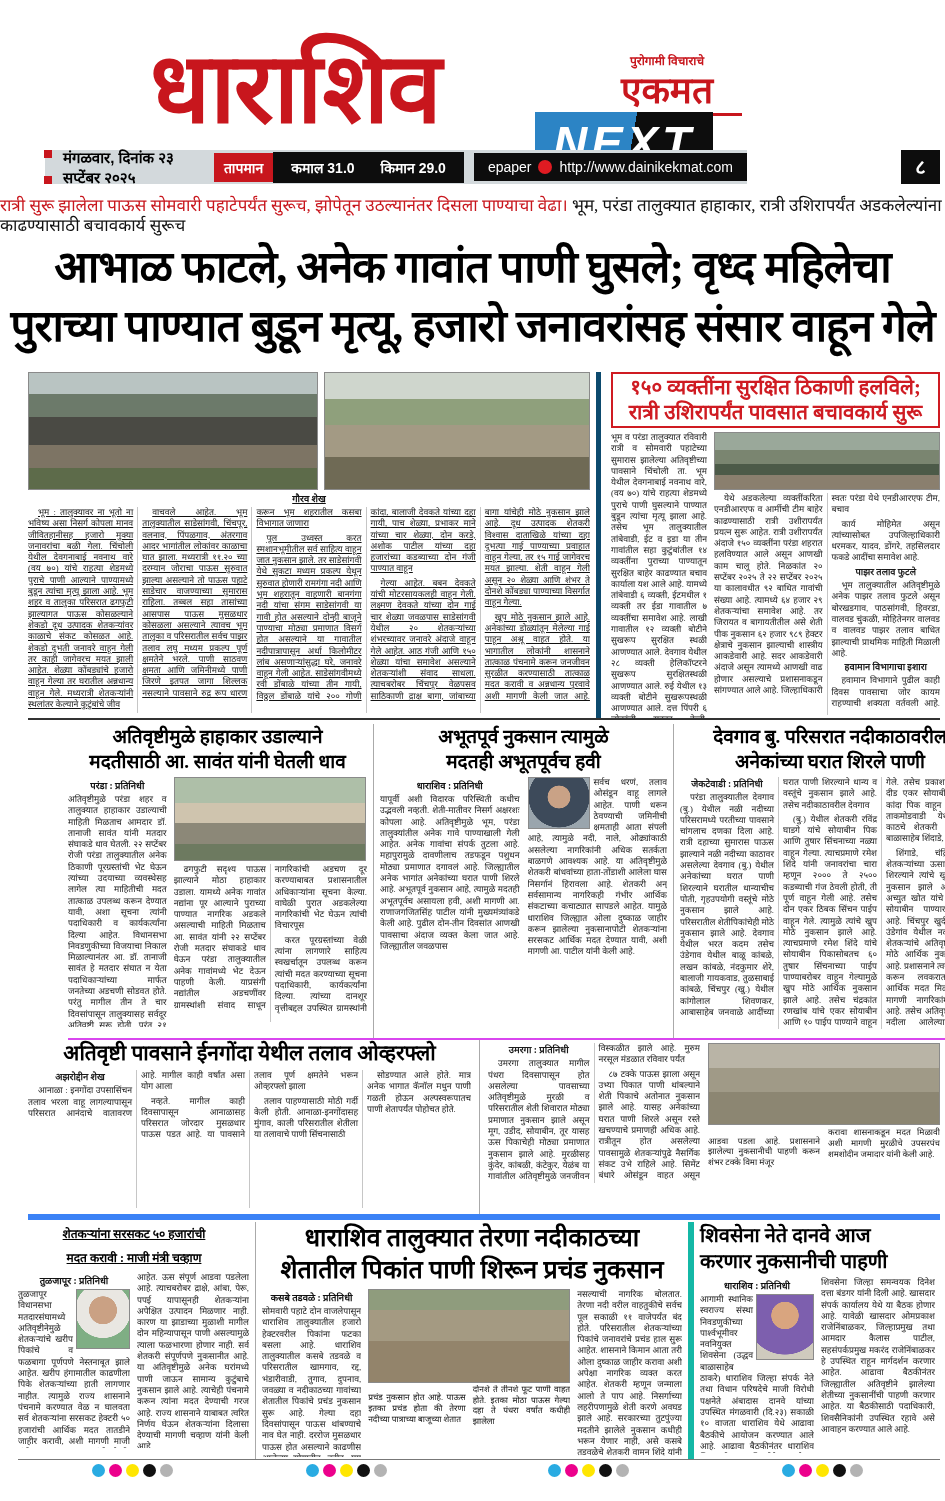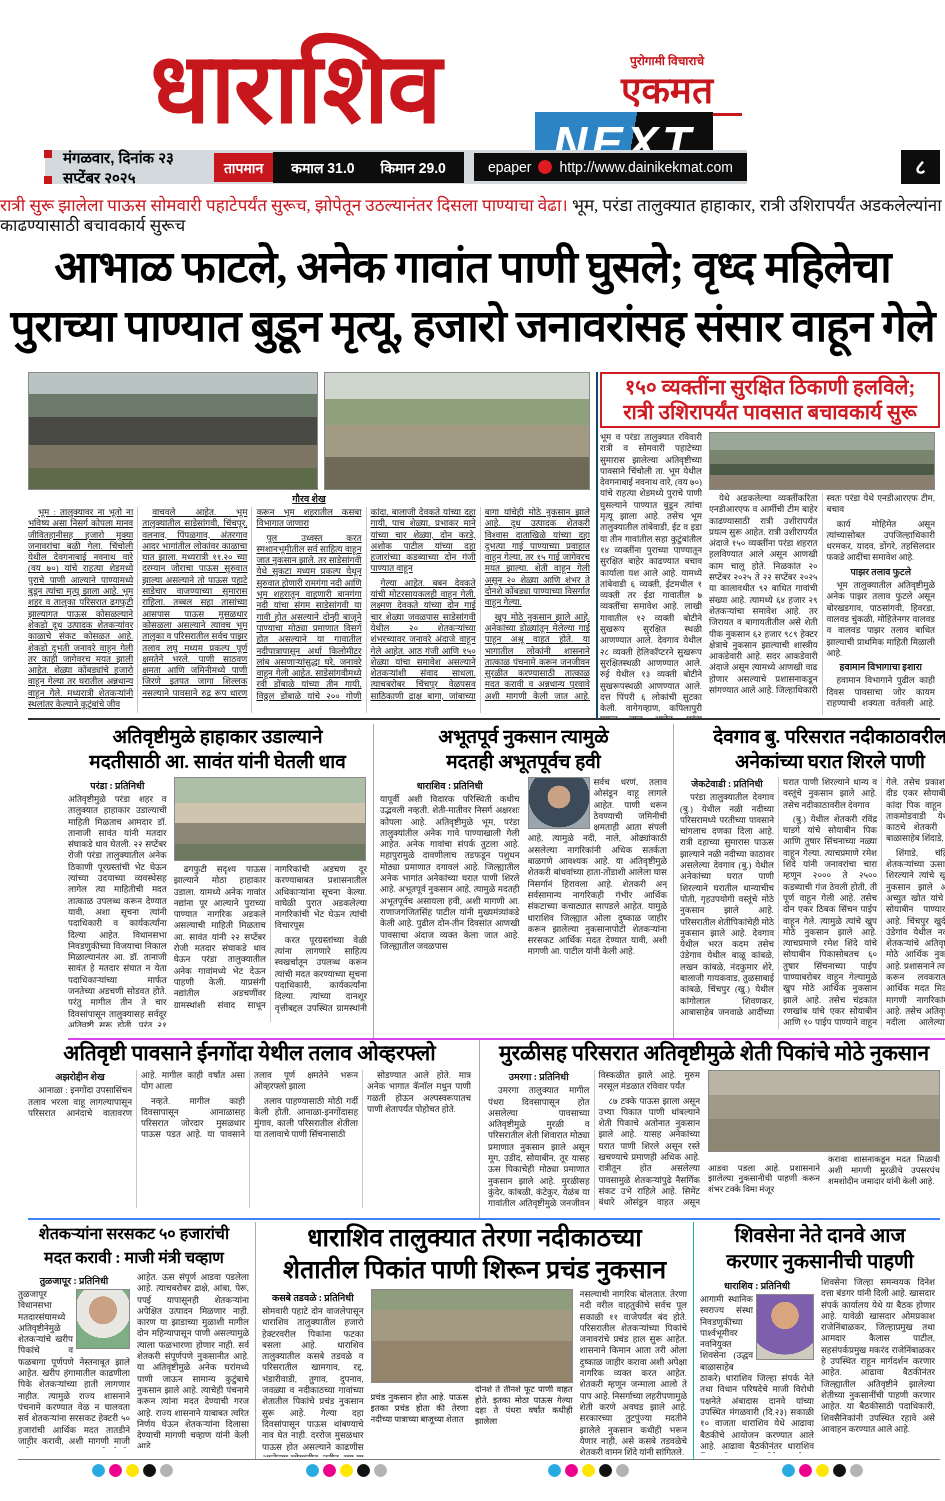--- a/index.html
+++ b/index.html
@@ -44,21 +44,21 @@
   
   .sec1{position:absolute;top:372px;left:28px;width:912px;height:348px;display:flex;
     border-bottom:2px solid #333;box-sizing:border-box;}
   .s1-left{width:562px;text-decoration:underline;}
   .s1-photos{display:flex;gap:6px;}
   .ph-cattle{width:290px;height:118px;background:
     linear-gradient(180deg,#b9c4c2 0 18%,#6c7a6a 18% 38%,#4a4a44 38% 62%,#7d7464 62% 82%,#5d6b4a 82% 100%);}
   .ph-debris{width:266px;height:118px;background:
     linear-gradient(180deg,#cfd6cd 0 22%,#8fa07c 22% 45%,#a39a84 45% 72%,#6f6a55 72% 100%);}
   .s1-cols{columns:5;column-gap:9px;column-rule:1px solid #c6c6c6;height:206px;overflow:hidden;margin-top:2px;}
-  .s1-right{width:344px;margin-left:6px;border-left:2px solid #0c4a6e;padding-left:2px;box-sizing:border-box;}
+  .s1-right{width:344px;margin-left:6px;border-left:5px solid #0c4a6e;padding-left:10px;box-sizing:border-box;}
   .rescue-head{border:2px solid #cf1b22;color:#cf1b22;font-size:20.5px;font-weight:bold;
     text-align:center;line-height:25px;padding:1px 2px;}
   .rescue-body{display:flex;gap:7px;margin-top:4px;}
   .r-col1{width:102px;height:286px;overflow:hidden;}
   .r-right{width:226px;}
   .ph-rescue{width:226px;height:58px;background:
     linear-gradient(180deg,#9aa89a 0 30%,#7a8570 30% 55%,#4c5a48 55% 75%,#8a7f6e 75% 100%);}
   .r-cols{columns:2;column-gap:9px;column-rule:1px solid #c6c6c6;height:222px;overflow:hidden;margin-top:3px;}
   
   .sec2{position:absolute;top:724px;left:28px;width:912px;height:316px;display:flex;
@@ -75,52 +75,52 @@
   .artB h2{font-size:19px;line-height:25px;text-align:center;}
   .b-body{display:flex;gap:8px;margin-top:3px;}
   .b-col{width:140px;height:252px;overflow:hidden;}
   .ph-patil{width:62px;height:52px;float:left;margin:0 4px 2px 0;background:
     radial-gradient(circle at 50% 38%,#c9a286 0 26%,#3d4a5a 27% 70%,#9aa5ad 71% 100%);}
   .artC{width:306px;padding-left:6px;box-sizing:border-box;}
   .artC h2{font-size:19px;line-height:25px;text-align:center;}
   .c-cols{columns:3;column-gap:9px;column-rule:1px solid #c6c6c6;height:252px;overflow:hidden;margin-top:3px;}
   
   .sec3{position:absolute;top:1040px;left:28px;width:912px;height:180px;display:flex;
-    border-bottom:2px solid #3b82f6;box-sizing:border-box;}
+    border-bottom:6px solid #3b82f6;box-sizing:border-box;}
   .artD{width:452px;border-right:1px solid #aaa;padding-right:8px;box-sizing:border-box;}
   .artD h2{font-size:21px;line-height:27px;text-align:center;}
   .d-cols{columns:4;column-gap:9px;column-rule:1px solid #c6c6c6;height:138px;overflow:hidden;margin-top:3px;}
   .artE{width:460px;padding-left:8px;box-sizing:border-box;}
   .artE h2{font-size:21px;line-height:27px;text-align:center;}
   .e-body{display:flex;gap:8px;margin-top:3px;}
   .e-cols{columns:2;column-gap:9px;column-rule:1px solid #c6c6c6;width:212px;height:140px;overflow:hidden;}
   .e-right{width:232px;}
   .ph-floodfield{width:232px;height:82px;background:
     linear-gradient(180deg,#b9b4a6 0 30%,#a09a87 30% 60%,#8c8672 60% 100%);}
   .e-cap{columns:2;column-gap:8px;font-size:8.5px;line-height:10.8px;text-align:justify;margin-top:2px;height:50px;overflow:hidden;}
   
   .sec4{position:absolute;top:1222px;left:18px;width:922px;height:238px;display:flex;
     border-bottom:1px solid #777;box-sizing:border-box;}
   .artF{width:238px;border-right:1px solid #aaa;padding-right:5px;box-sizing:border-box;}
-  .artF h2{font-size:16px;line-height:24px;text-align:center;}
+  .artF h2{font-size:12px;line-height:24px;text-align:center;text-decoration:underline;}
   .f-body{display:flex;gap:7px;margin-top:2px;}
   .f-col{width:112px;height:176px;overflow:hidden;}
   .ph-chavan{width:54px;height:60px;float:right;margin:0 0 2px 3px;background:
     radial-gradient(circle at 50% 35%,#caa184 0 30%,#e9e7e2 31% 60%,#7fae84 61% 100%);}
-  .artG{width:438px;border-right:1px solid #14b8a6;padding:0 6px;box-sizing:border-box;}
+  .artG{width:438px;border-right:6px solid #14b8a6;padding:0 6px;box-sizing:border-box;}
   .artG h2{font-size:25px;line-height:32px;text-align:center;}
   .g-body{display:flex;gap:7px;margin-top:3px;}
   .g-col1{width:104px;height:168px;overflow:hidden;}
   .g-mid{width:202px;}
   .ph-terna{width:202px;height:94px;background:
     linear-gradient(180deg,#8f9c7d 0 22%,#a49a82 22% 55%,#93846b 55% 100%);}
   .g-cap{columns:2;column-gap:7px;font-size:8.4px;line-height:10.6px;text-align:justify;margin-top:2px;height:64px;overflow:hidden;}
   .g-col2{width:110px;height:168px;overflow:hidden;}
   .artH{width:246px;padding-left:6px;box-sizing:border-box;}
-  .artH h2{font-size:20px;line-height:26px;text-align:center;font-family:Liberation Serif, serif;}
+  .artH h2{font-size:20px;line-height:26px;font-family:Liberation Serif, serif;}
   .h-body{display:flex;gap:7px;margin-top:3px;}
   .h-col{width:114px;height:176px;overflow:hidden;}
   .ph-danve{width:58px;height:66px;float:right;margin:0 0 2px 3px;background:
     radial-gradient(circle at 50% 32%,#d9a57f 0 26%,#7d5fae 27% 75%,#cfcabe 76% 100%);}
   
   .marks{position:absolute;top:1464px;left:0;width:945px;height:18px;}
   .markgrp{position:absolute;display:flex;gap:4px;}
   .markgrp span{width:13px;height:13px;border-radius:50%;display:inline-block;}
 </style>
 </head>
@@ -252,21 +252,20 @@
       <h2>अतिवृष्टी पावसाने ईनगोंदा येथील तलाव ओव्हरफ्लो</h2>
       <div class="bodytxt d-cols">
         <div class="byline">अझरोद्दीन शेख</div>
         <p>आनाळा : इनगोंदा उपसासिंचन तलाव भरला वाहू लागल्यापासून परिसरात आनंदाचे वातावरण आहे. मागील काही वर्षांत असा योग आला</p>
         <p>नव्हते. मागील काही दिवसापासून आनाळासह परिसरात जोरदार मुसळधार पाऊस पडत आहे. या पावसाने तलाव पूर्ण क्षमतेने भरून ओव्हरफ्लो झाला</p>
         <p>तलाव पाहण्यासाठी मोठी गर्दी केली होती. आनाळा-इनगोंदासह मुंगाव, काली परिसरातील शेतीला या तलावाचे पाणी सिंचनासाठी</p>
         <p>सोडण्यात आले होते. मात्र अनेक भागात कॅनॉल मधुन पाणी गळती होऊन अल्पस्वरूपातच पाणी शेतापर्यंत पोहोचत होते.</p>
       </div>
     </div>
     <div class="artE">
-      <h2>मुरळीसह परिसरात अतिवृष्टीमुळे शेती पिकांचे मोठे नुकसान</h2>
       <div class="e-body">
         <div class="bodytxt e-cols">
           <div class="byline">उमरगा : प्रतिनिधी</div>
           <p>उमरगा तालुक्यात मागील पंधरा दिवसापासून होत असलेल्या पावसाच्या अतिवृष्टीमुळे मुरळी व परिसरातील शेती शिवारात मोठ्या प्रमाणात नुकसान झाले असून मूग, उडीद, सोयाबीन, तूर यासह ऊस पिकाचेही मोठ्या प्रमाणात नुकसान झाले आहे. मुरळीसह कुंदेर, कांबळी, कंटेकुर, येळंब या गावांतील अतिवृष्टीमुळे जनजीवन विस्कळीत झाले आहे. मुरुम नरसूल मंडळात रविवार पर्यंत</p>
           <p>८७ टक्के पाऊस झाला असून उभ्या पिकात पाणी थांबल्याने शेती पिकाचे अतोनात नुकसान झाले आहे. यासह अनेकांच्या घरात पाणी शिरले असून रस्ते खचण्याचे प्रमाणही अधिक आहे. रात्रीतून होत असलेल्या पावसामुळे शेतकऱ्यांपुढे नैसर्गिक संकट उभे राहिले आहे. सिमेंट बंधारे ओसंडून वाहत असून आजूबाजूच्या परिसरातील माती सह शेती पीक वाहून गेले आहे. वादळी वाऱ्याने व जोर पावसाने अनेक शेतकऱ्यांचा ऊस</p>
         </div>
         <div class="e-right">
           <div class="photo ph-floodfield"></div>
           <div class="e-cap">
             <p>आडवा पडला आहे. प्रशासनाने झालेल्या नुकसानीची पाहणी करून शंभर टक्के विमा मंजूर</p>

